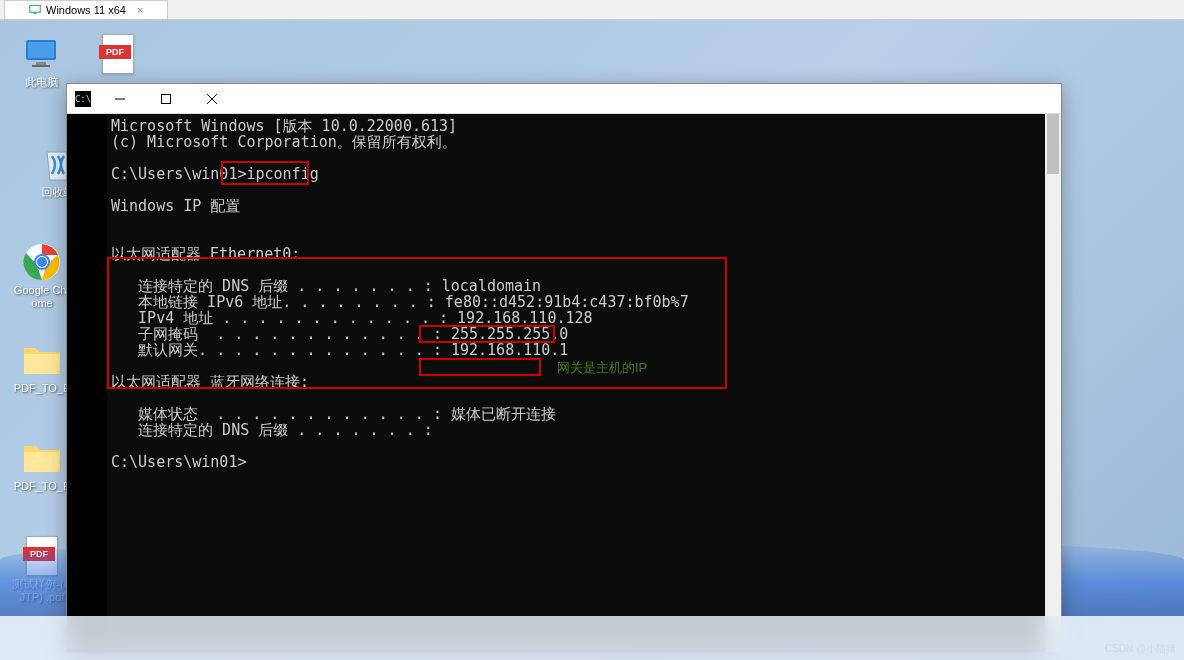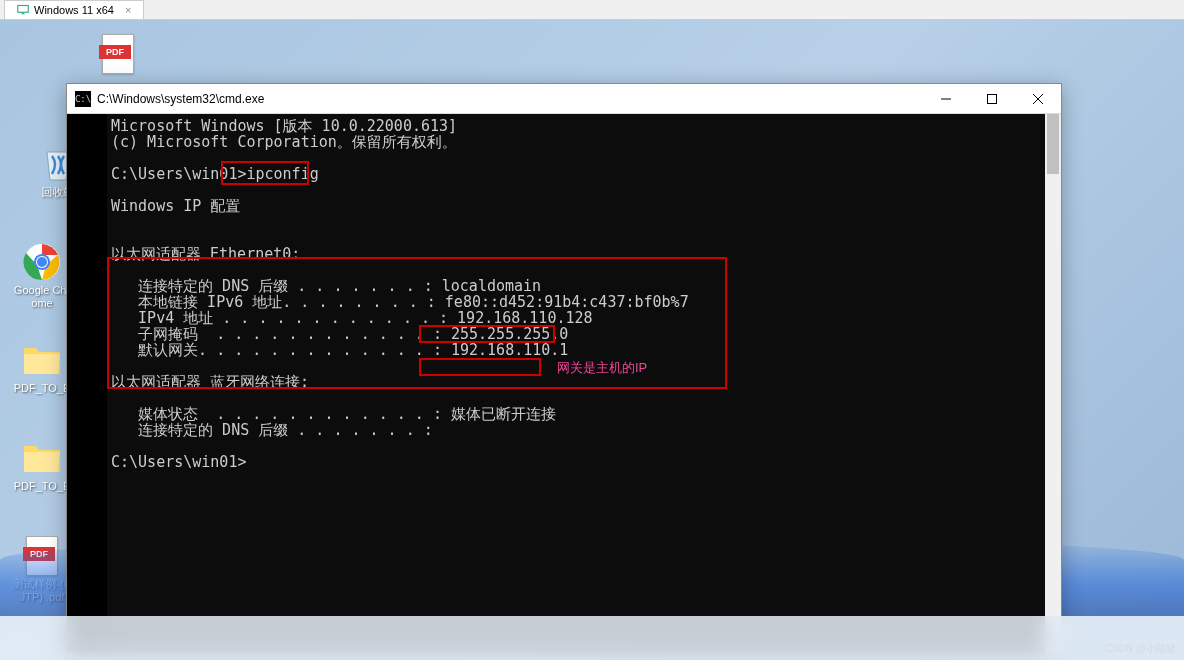--- a/index.html
+++ b/index.html
@@ -20,21 +20,21 @@
       display: flex;
       align-items: center;
     }
     .vm-tab {
       display: flex;
       align-items: center;
       gap: 5px;
       background: #fff;
       border: 1px solid #ccc;
       border-bottom: none;
-      padding: 1px 12px;
+      padding: 1px 24px;
       font-size: 11px;
       height: 19px;
       margin-left: 4px;
     }
     .vm-tab-icon { width: 12px; height: 12px; }
     .vm-tab-close { margin-left: 6px; color: #888; cursor: pointer; }
     .desktop {
       position: absolute;
       top: 20px; left: 0; right: 0; bottom: 0;
     }
@@ -149,21 +149,21 @@
       height: 60px;
       background: #c0c0c0;
     }
     .hl {
       position: absolute;
       border: 2px solid #c00;
       pointer-events: none;
     }
     .annotation {
       position: absolute;
-      color: #ec4899;
+      color: #4d7c0f;
       font-size: 13px;
       font-family: "Microsoft YaHei", sans-serif;
     }
     .watermark {
       position: absolute;
       bottom: 4px; right: 8px;
       font-size: 10px;
       color: rgba(200,200,200,0.4);
     }
   </style>
@@ -176,20 +176,31 @@
         <rect x="1" y="2" width="14" height="9" fill="none" stroke="#3a8" stroke-width="1.5"></rect>
         <path d="M6 13 L10 13 M8 11 L8 13" stroke="#3a8" stroke-width="1.5"></path>
       </svg>
     <span>Windows 11 x64</span>
     <span class="vm-tab-close">×</span>
   </div>
 </div>
 
 <div class="desktop">
 
+  <div class="desktop-icon" style="top:14px; left:12px;">
+    <div class="desktop-icon-img">
+      <svg width="40" height="40" viewBox="0 0 40 40">
+          <rect x="4" y="6" width="30" height="20" rx="2" fill="#2a7dd4"></rect>
+          <rect x="6" y="8" width="26" height="16" fill="#4a9de8"></rect>
+          <rect x="14" y="28" width="10" height="3" fill="#888"></rect>
+          <rect x="10" y="31" width="18" height="2" fill="#666"></rect>
+        </svg>
+    </div>
+    <div class="desktop-icon-label">此电脑</div>
+  </div>
 
   <div class="desktop-icon" style="top:14px; left:88px;">
     <div class="desktop-icon-img">
         <div class="pdf-icon-box">
           <div class="pdf-badge">PDF</div>
         </div>
       </div>
   </div>
 
   <div class="desktop-icon" style="top:124px; left:28px;">
@@ -244,21 +255,20 @@
         </div>
       </div>
     <div class="desktop-icon-label">测试样例-(CJTP) .pdf</div>
   </div>
 
   <div class="wave"></div>
 
   <div class="cmd-window">
     <div class="cmd-titlebar">
       <div class="cmd-icon">C:\</div>
-      <div class="cmd-title">C:\Windows\system32\cmd.exe</div>
       <div class="cmd-ctrl">
           <svg width="10" height="10" viewBox="0 0 10 10">
             <line x1="0" y1="5" x2="10" y2="5" stroke="#000" stroke-width="1"></line>
           </svg>
         </div>
       <div class="cmd-ctrl">
           <svg width="10" height="10" viewBox="0 0 10 10">
             <rect x="0.5" y="0.5" width="9" height="9" fill="none" stroke="#000" stroke-width="1"></rect>
           </svg>
         </div>

